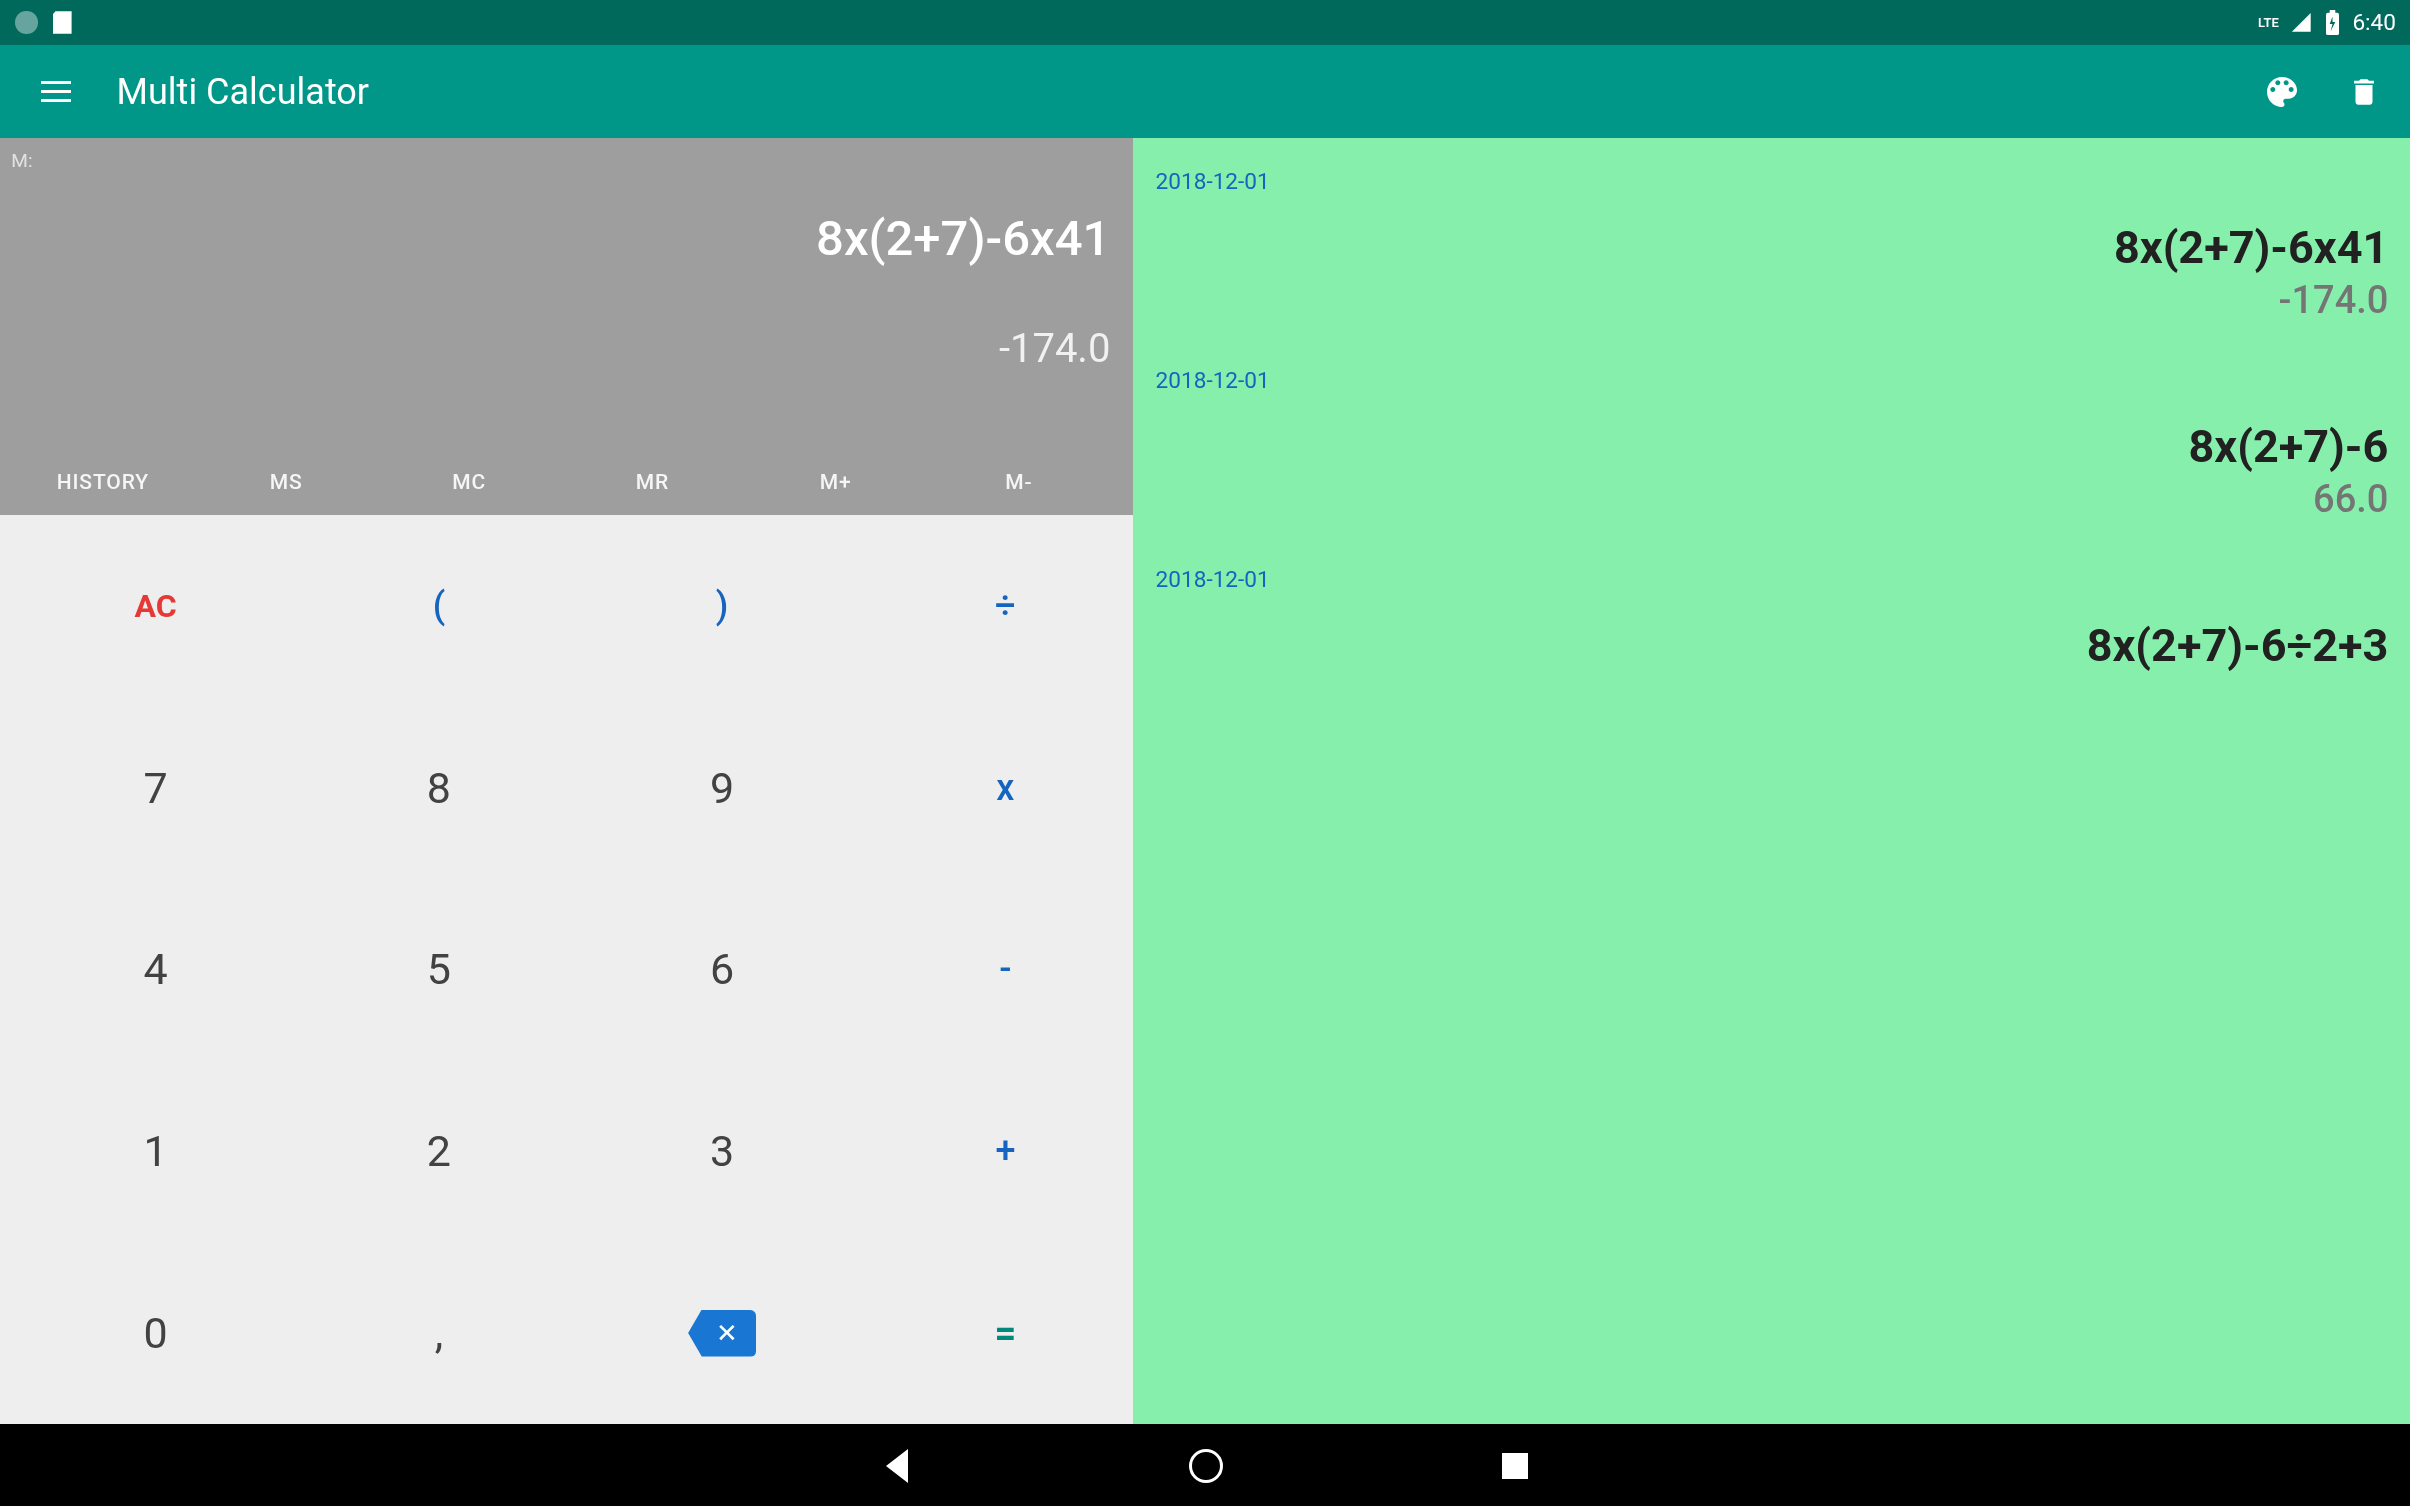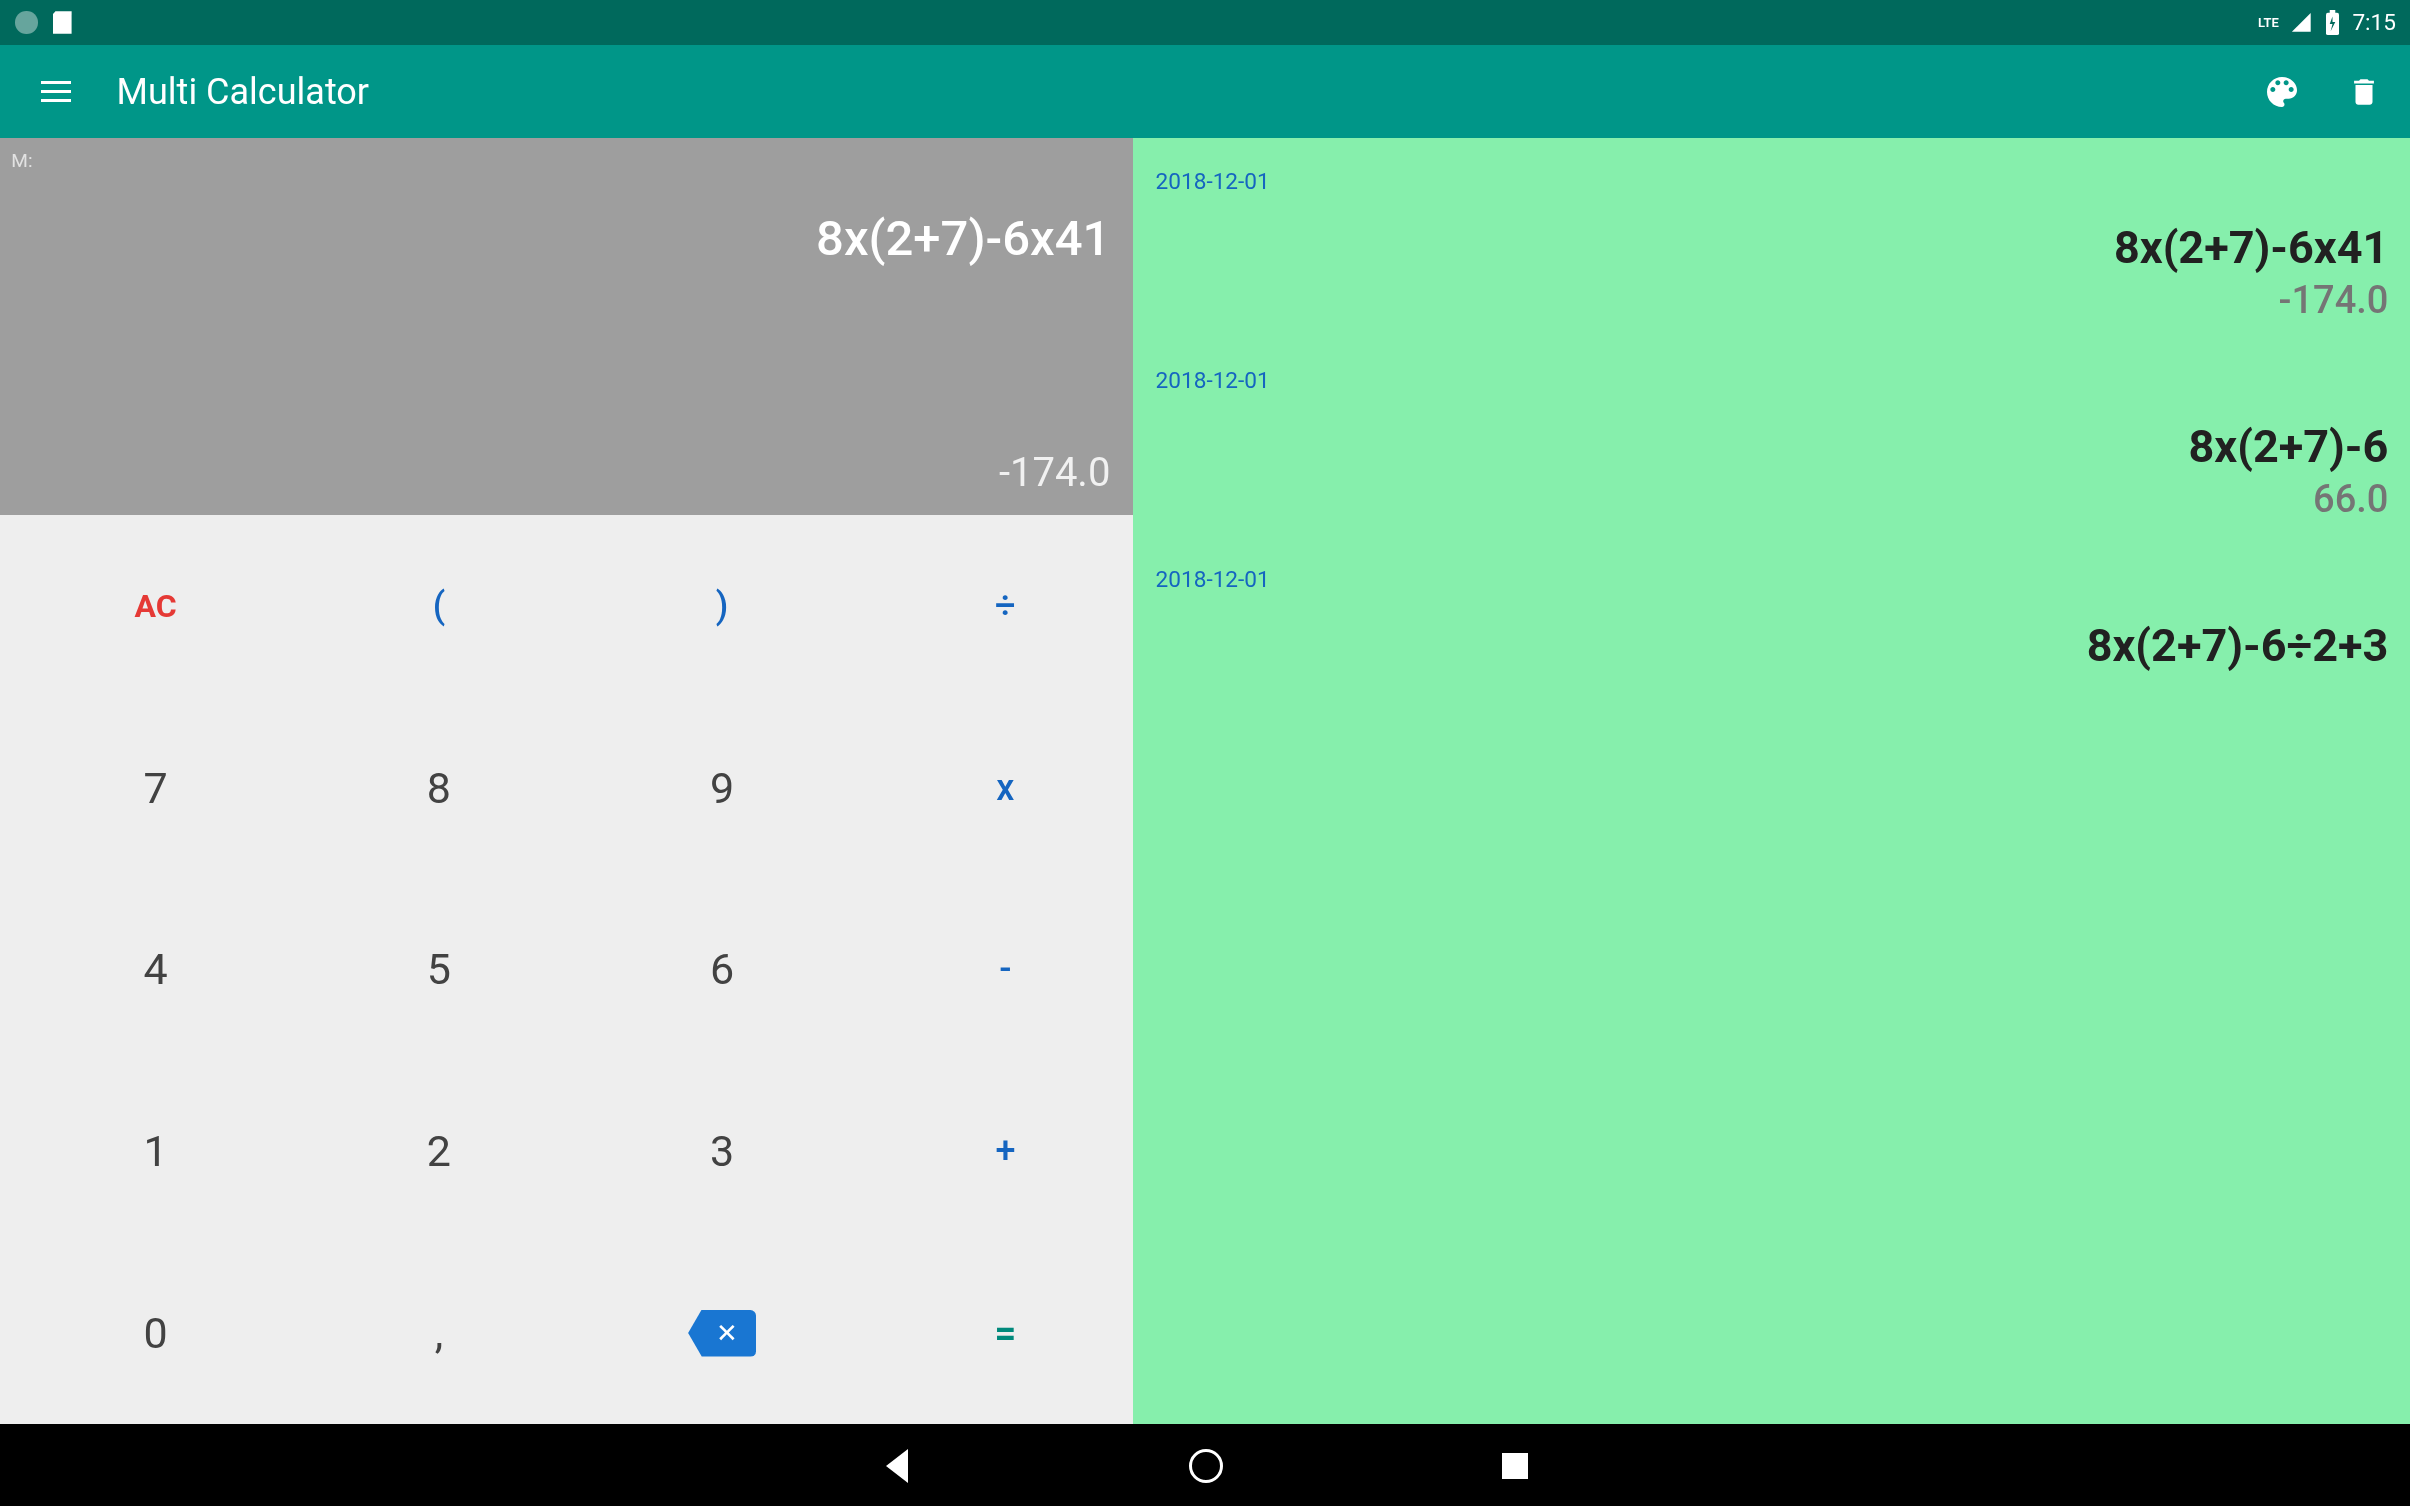--- a/index.html
+++ b/index.html
@@ -166,21 +166,21 @@
   <div class="status-right">
     <span style="font-size:13px; font-weight:600;">LTE</span>
     <svg width="22.6" height="22.6" viewBox="0 0 24 24" fill="#fff">
         <path d="M2 22h20V2L2 22z"></path>
       </svg>
     <svg width="17" height="26" viewBox="0 0 18 28" fill="#fff">
         <rect x="2" y="3" width="14" height="24" rx="2"></rect>
         <rect x="6" y="0" width="6" height="4"></rect>
         <path d="M9 7 L6 15 L9 15 L7 23 L12 13 L9 13 Z" fill="#00695c"></path>
       </svg>
-    <span>7:15</span>
+    <span>6:40</span>
   </div>
 </div>
 
 <div class="app-bar">
   <div class="hamburger">
     <span></span>
       <span></span>
       <span></span>
   </div>
   <div class="app-title">Multi Calculator</div>
@@ -197,20 +197,28 @@
     </div>
   </div>
 </div>
 
 <div class="main-content">
   <div class="left-panel">
     <div class="display-area">
       <div class="mem-label">M:</div>
       <div class="expression">8x(2+7)-6x41</div>
       <div class="result">-174.0</div>
+      <div class="memory-row">
+        <button>HISTORY</button>
+        <button>MS</button>
+        <button>MC</button>
+        <button>MR</button>
+        <button>M+</button>
+        <button>M-</button>
+      </div>
     </div>
 
     <div class="keypad">
       <div class="keypad-row">
         <button class="ac">AC</button>
         <button class="op">(</button>
         <button class="op">)</button>
         <button class="op">÷</button>
       </div>
       <div class="keypad-row">

